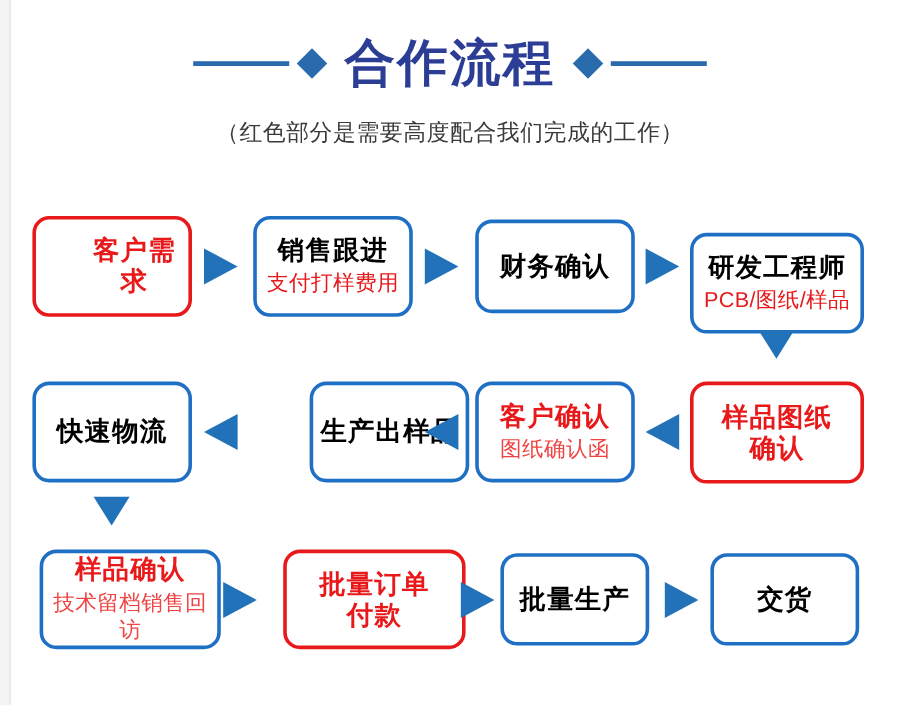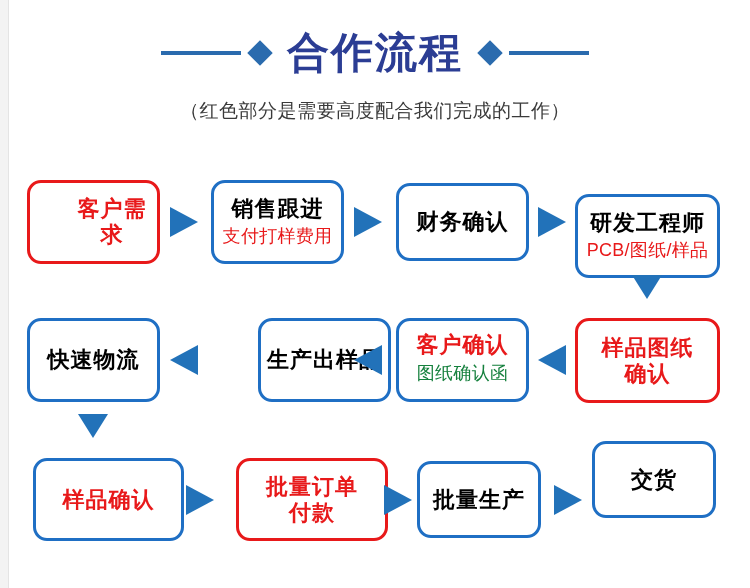--- a/index.html
+++ b/index.html
@@ -91,21 +91,21 @@
   .box .main.dark { color: #000000; }
   .box .main.red  { color: #E8191A; }
 
   .box .sub {
     font-size: 18px;
     line-height: 1.3;
     margin-top: 3px;
     letter-spacing: 0.3px;
   }
   .box .sub.red  { color: #E8191A; }
-  .box .sub.dark { color: #15803d; }
+  .box .sub.dark { color: #ef4444; }
 
   
   .arrow {
     position: absolute;
     width: 0; height: 0;
   }
   .arrow.right {
     border-top: 15px solid transparent;
     border-bottom: 15px solid transparent;
     border-left: 28px solid #2272B9;
@@ -170,50 +170,51 @@
   </div>
 
   <div class="arrow left" style="left:170px; top:345px;"></div>
 
   <div class="box blue" style="left:211px; top:318px; width:133px; height:84px;margin-left:47px;">
     <div class="main dark">生产出样品</div>
   </div>
 
   <div class="arrow left" style="left:354px; top:345px;"></div>
 
-  <div class="box blue" style="left:396px; top:318px; width:133px; height:84px;font-family:Liberation Mono, monospace;">
+  <div class="box blue" style="left:396px; top:318px; width:133px; height:84px;">
     <div class="main red">客户确认</div>
     <div class="sub dark">图纸确认函</div>
   </div>
 
   <div class="arrow left" style="left:538px; top:345px;"></div>
 
   <div class="box red" style="left:575px; top:318px; width:145px; height:85px;">
     <div class="main red">样品图纸
 确认</div>
   </div>
 
   <div class="arrow down" style="left:78px; top:414px;"></div>
 
   <div class="box blue" style="left:33px; top:458px; width:151px; height:83px;">
     <div class="main red">样品确认</div>
+    <div class="sub dark">技术留档销售回访</div>
   </div>
 
   <div class="arrow right" style="left:186px; top:485px;"></div>
 
   <div class="box red" style="left:222px; top:458px; width:152px; height:83px;margin-left:14px;">
     <div class="main red">批量订单
 付款</div>
   </div>
 
   <div class="arrow right" style="left:384px; top:485px;"></div>
 
   <div class="box blue" style="left:417px; top:461px; width:124px; height:77px;">
     <div class="main dark">批量生产</div>
   </div>
 
   <div class="arrow right" style="left:554px; top:485px;"></div>
 
-  <div class="box blue" style="left:592px; top:441px; width:124px; height:77px;">
+  <div class="box blue" style="left:592px; top:461px; width:124px; height:77px;">
     <div class="main dark">交货</div>
   </div>
 
 </div>
 
 </body></html>

